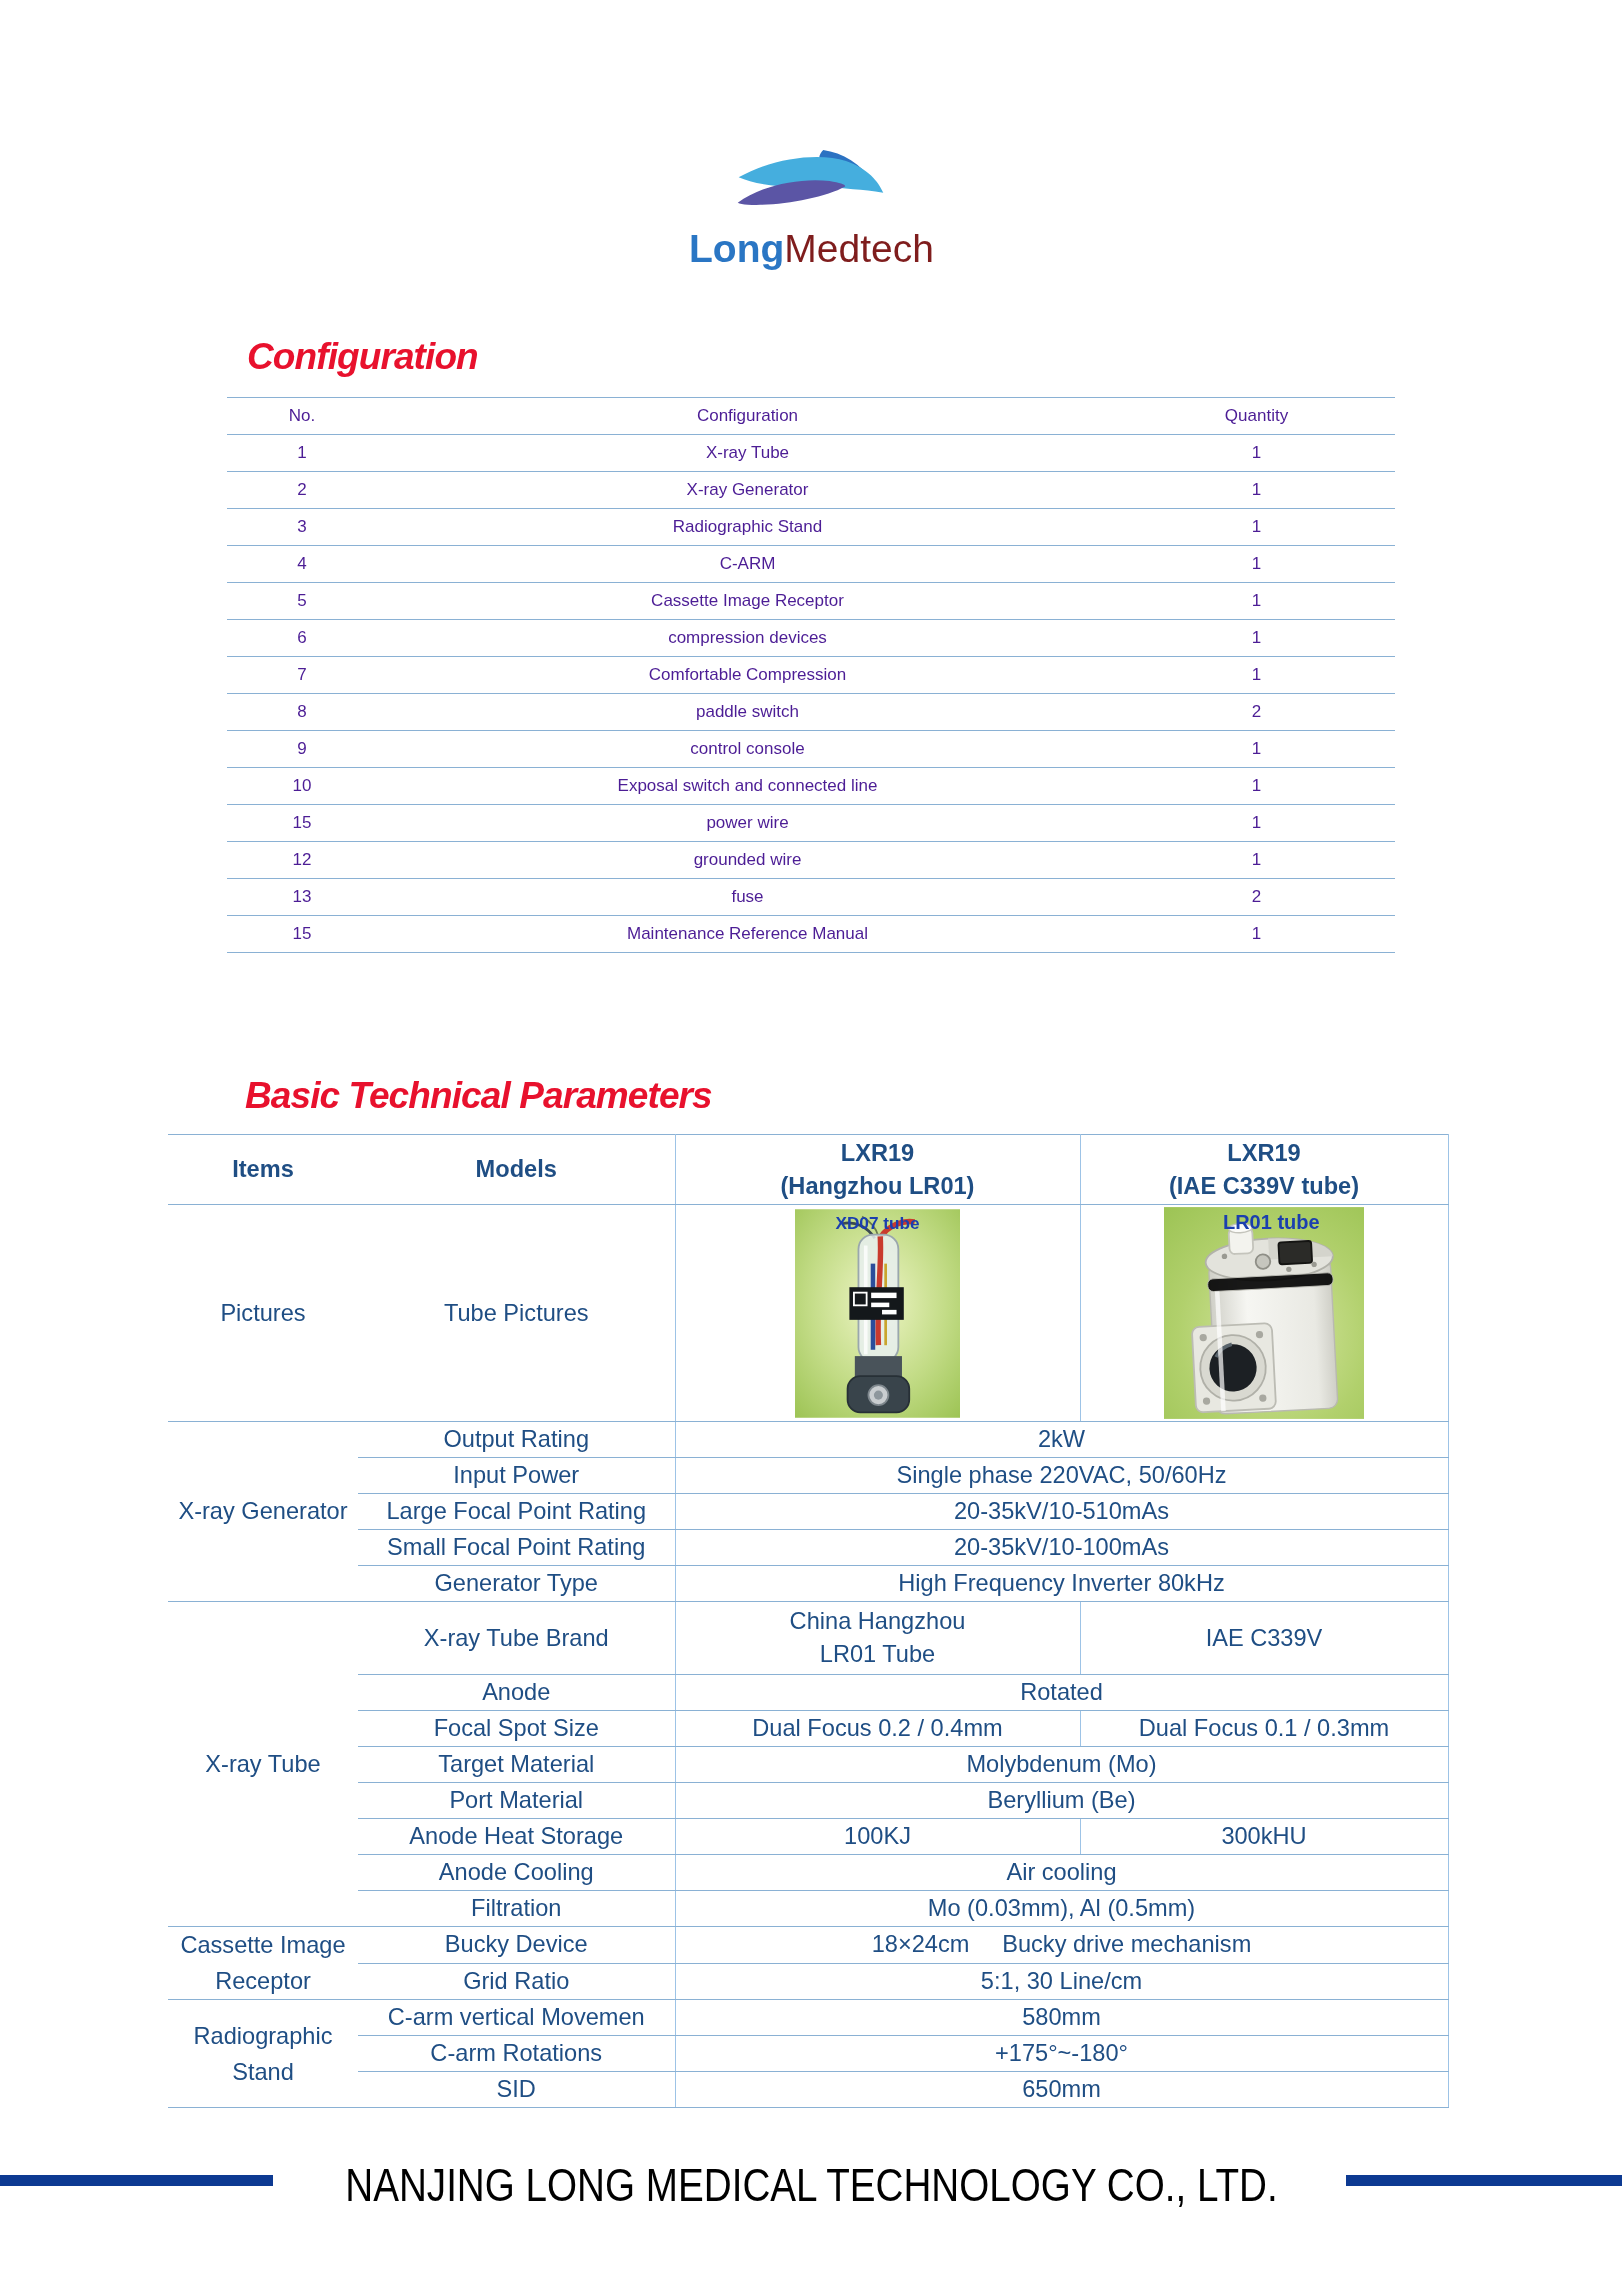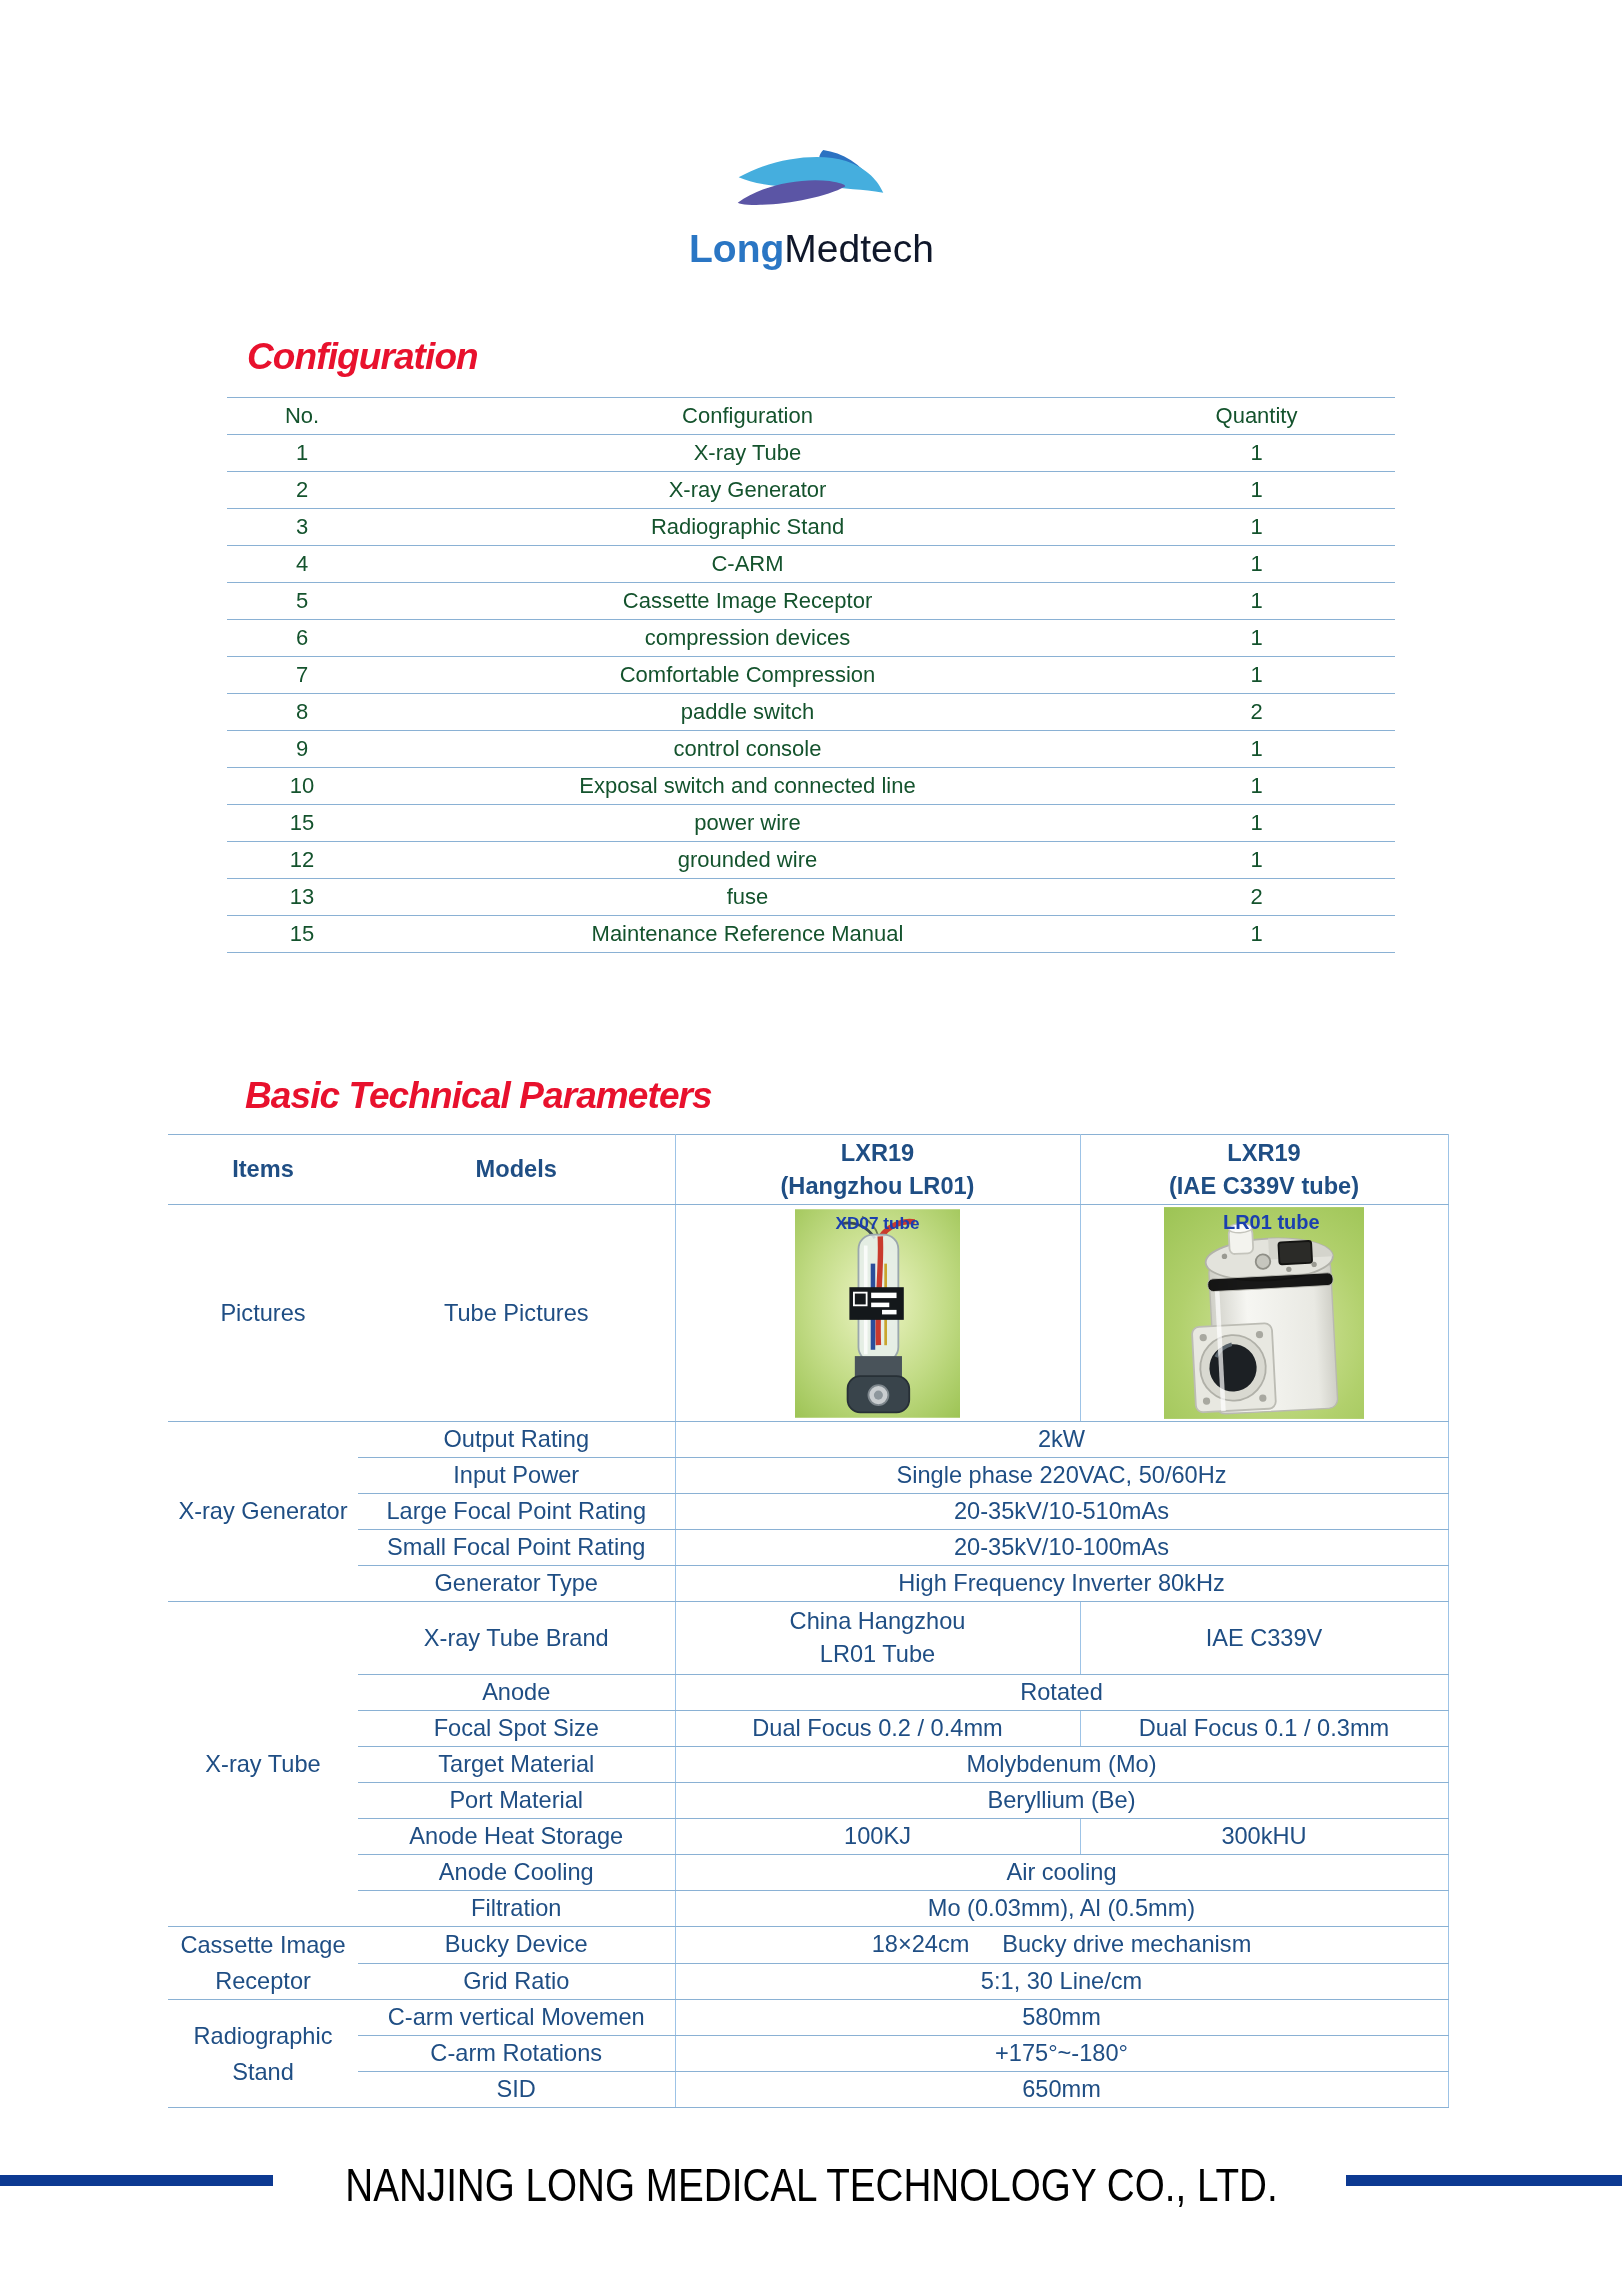--- a/index.html
+++ b/index.html
@@ -4,33 +4,33 @@
 <style>
   html,body{margin:0;padding:0;background:#ffffff;}
   .page{position:relative;width:1623px;height:2296px;background:#ffffff;overflow:hidden;
         font-family:"Liberation Sans", sans-serif;color:#1f4e84;}
 
   
   .logo-swoosh{position:absolute;left:735px;top:149px;width:151px;height:64px;}
   .logo-text{position:absolute;left:0;right:0;top:227px;text-align:center;
              font-size:39px;color:#2e7cc8;letter-spacing:0px;}
   .logo-text .b{font-weight:bold;color:#2a76c4;}
-  .logo-text .r{font-weight:normal;color:#0f172a;}
+  .logo-text .r{font-weight:normal;color:#7f1d1d;}
 
   
   .sec-title{position:absolute;font-size:37px;font-weight:bold;font-style:italic;
              color:#e8112d;letter-spacing:-0.9px;white-space:nowrap;}
   #cfg-title{left:247px;top:336px;}
   #tech-title{left:245px;top:1075px;}
 
   
   table.cfg{position:absolute;left:227px;top:397px;width:1168px;border-collapse:collapse;
             table-layout:fixed;border-top:1.8px solid #8ab1d4;}
-  table.cfg td{height:36px;text-align:center;vertical-align:middle;font-size:22px;
-               color:#14532d;border-bottom:1.8px solid #8ab1d4;padding:0;overflow:hidden;white-space:nowrap;}
+  table.cfg td{height:36px;text-align:center;vertical-align:middle;font-size:17px;
+               color:#4c1d95;border-bottom:1.8px solid #8ab1d4;padding:0;overflow:hidden;white-space:nowrap;}
 
   
   table.tech{position:absolute;left:168px;top:1134px;width:1280px;border-collapse:collapse;
              table-layout:fixed;border-top:1.8px solid #8ab1d4;border-right:1.8px solid #9dc3e6;}
   table.tech td{text-align:center;vertical-align:middle;font-size:23.6px;color:#1f4e84;
                 padding:0;overflow:hidden;}
   table.tech td.hb{border-bottom:1.8px solid #8ab1d4;}
   table.tech td.vr{border-right:1.8px solid #9dc3e6;}
   tr.rh40{height:36px;} tr.rh77{height:70px;font-weight:bold;} tr.rh239{height:217px;} tr.rh80{height:73px;}
   .twolines{line-height:33px;}

